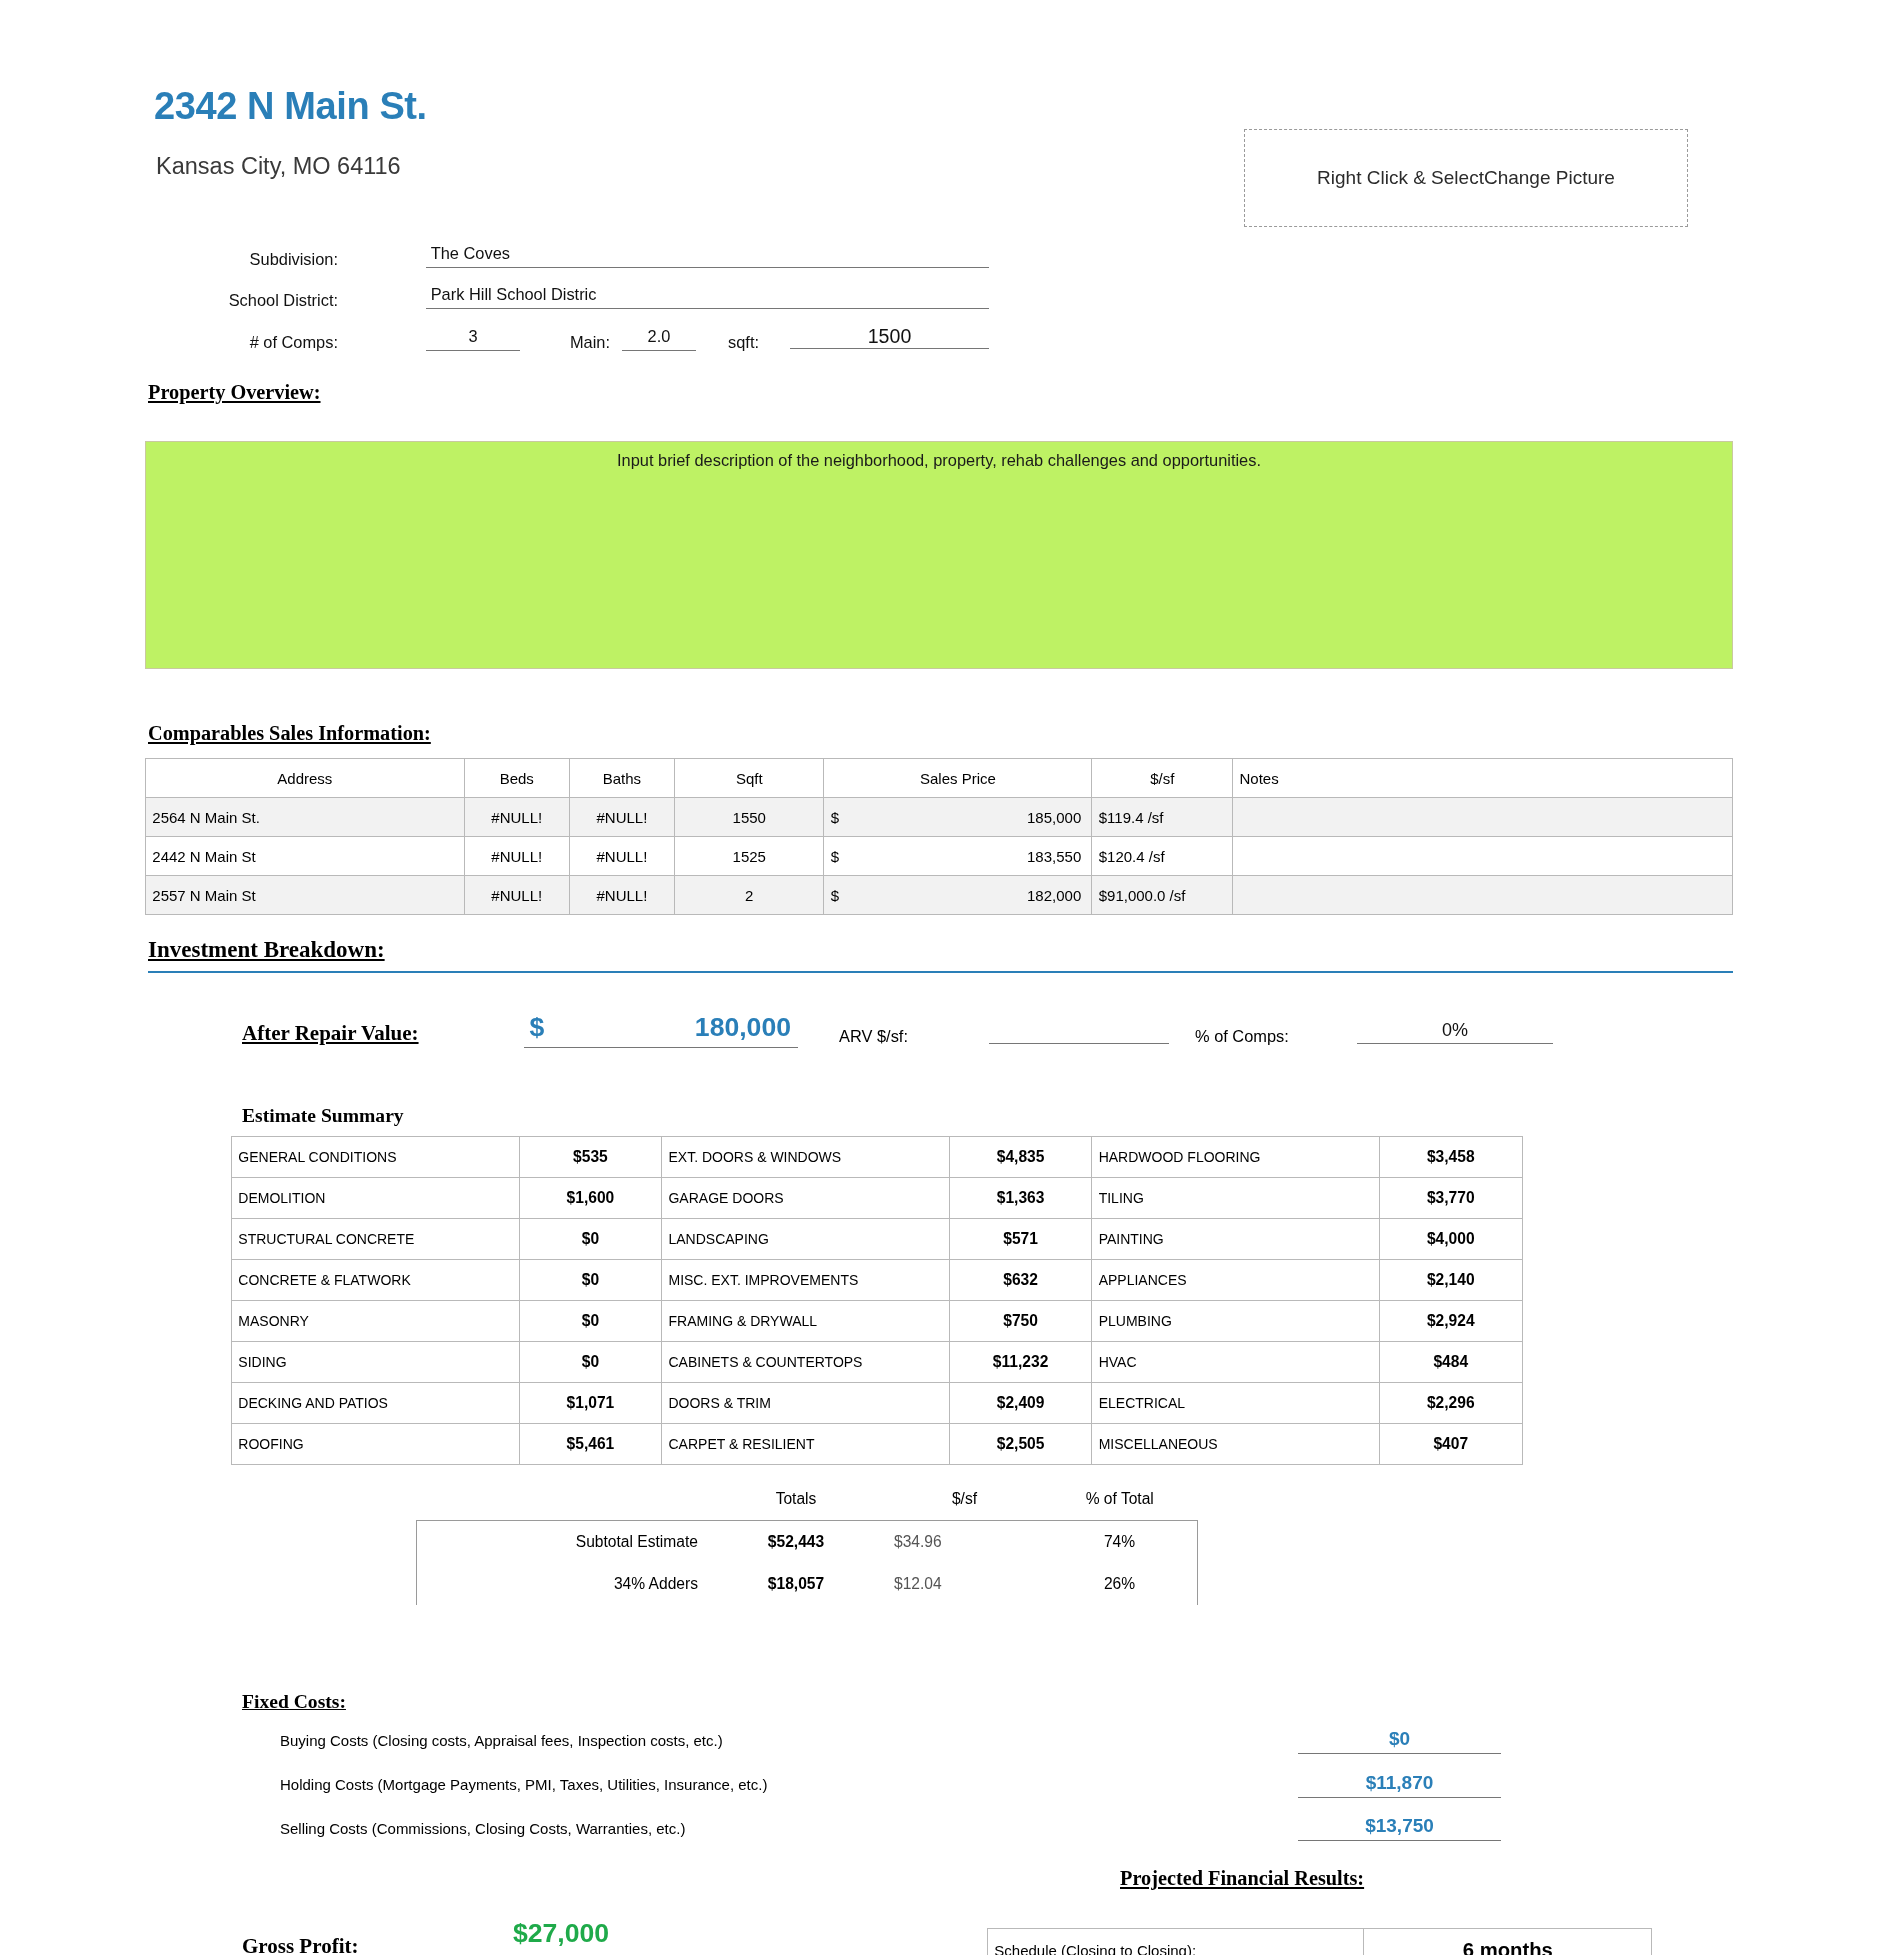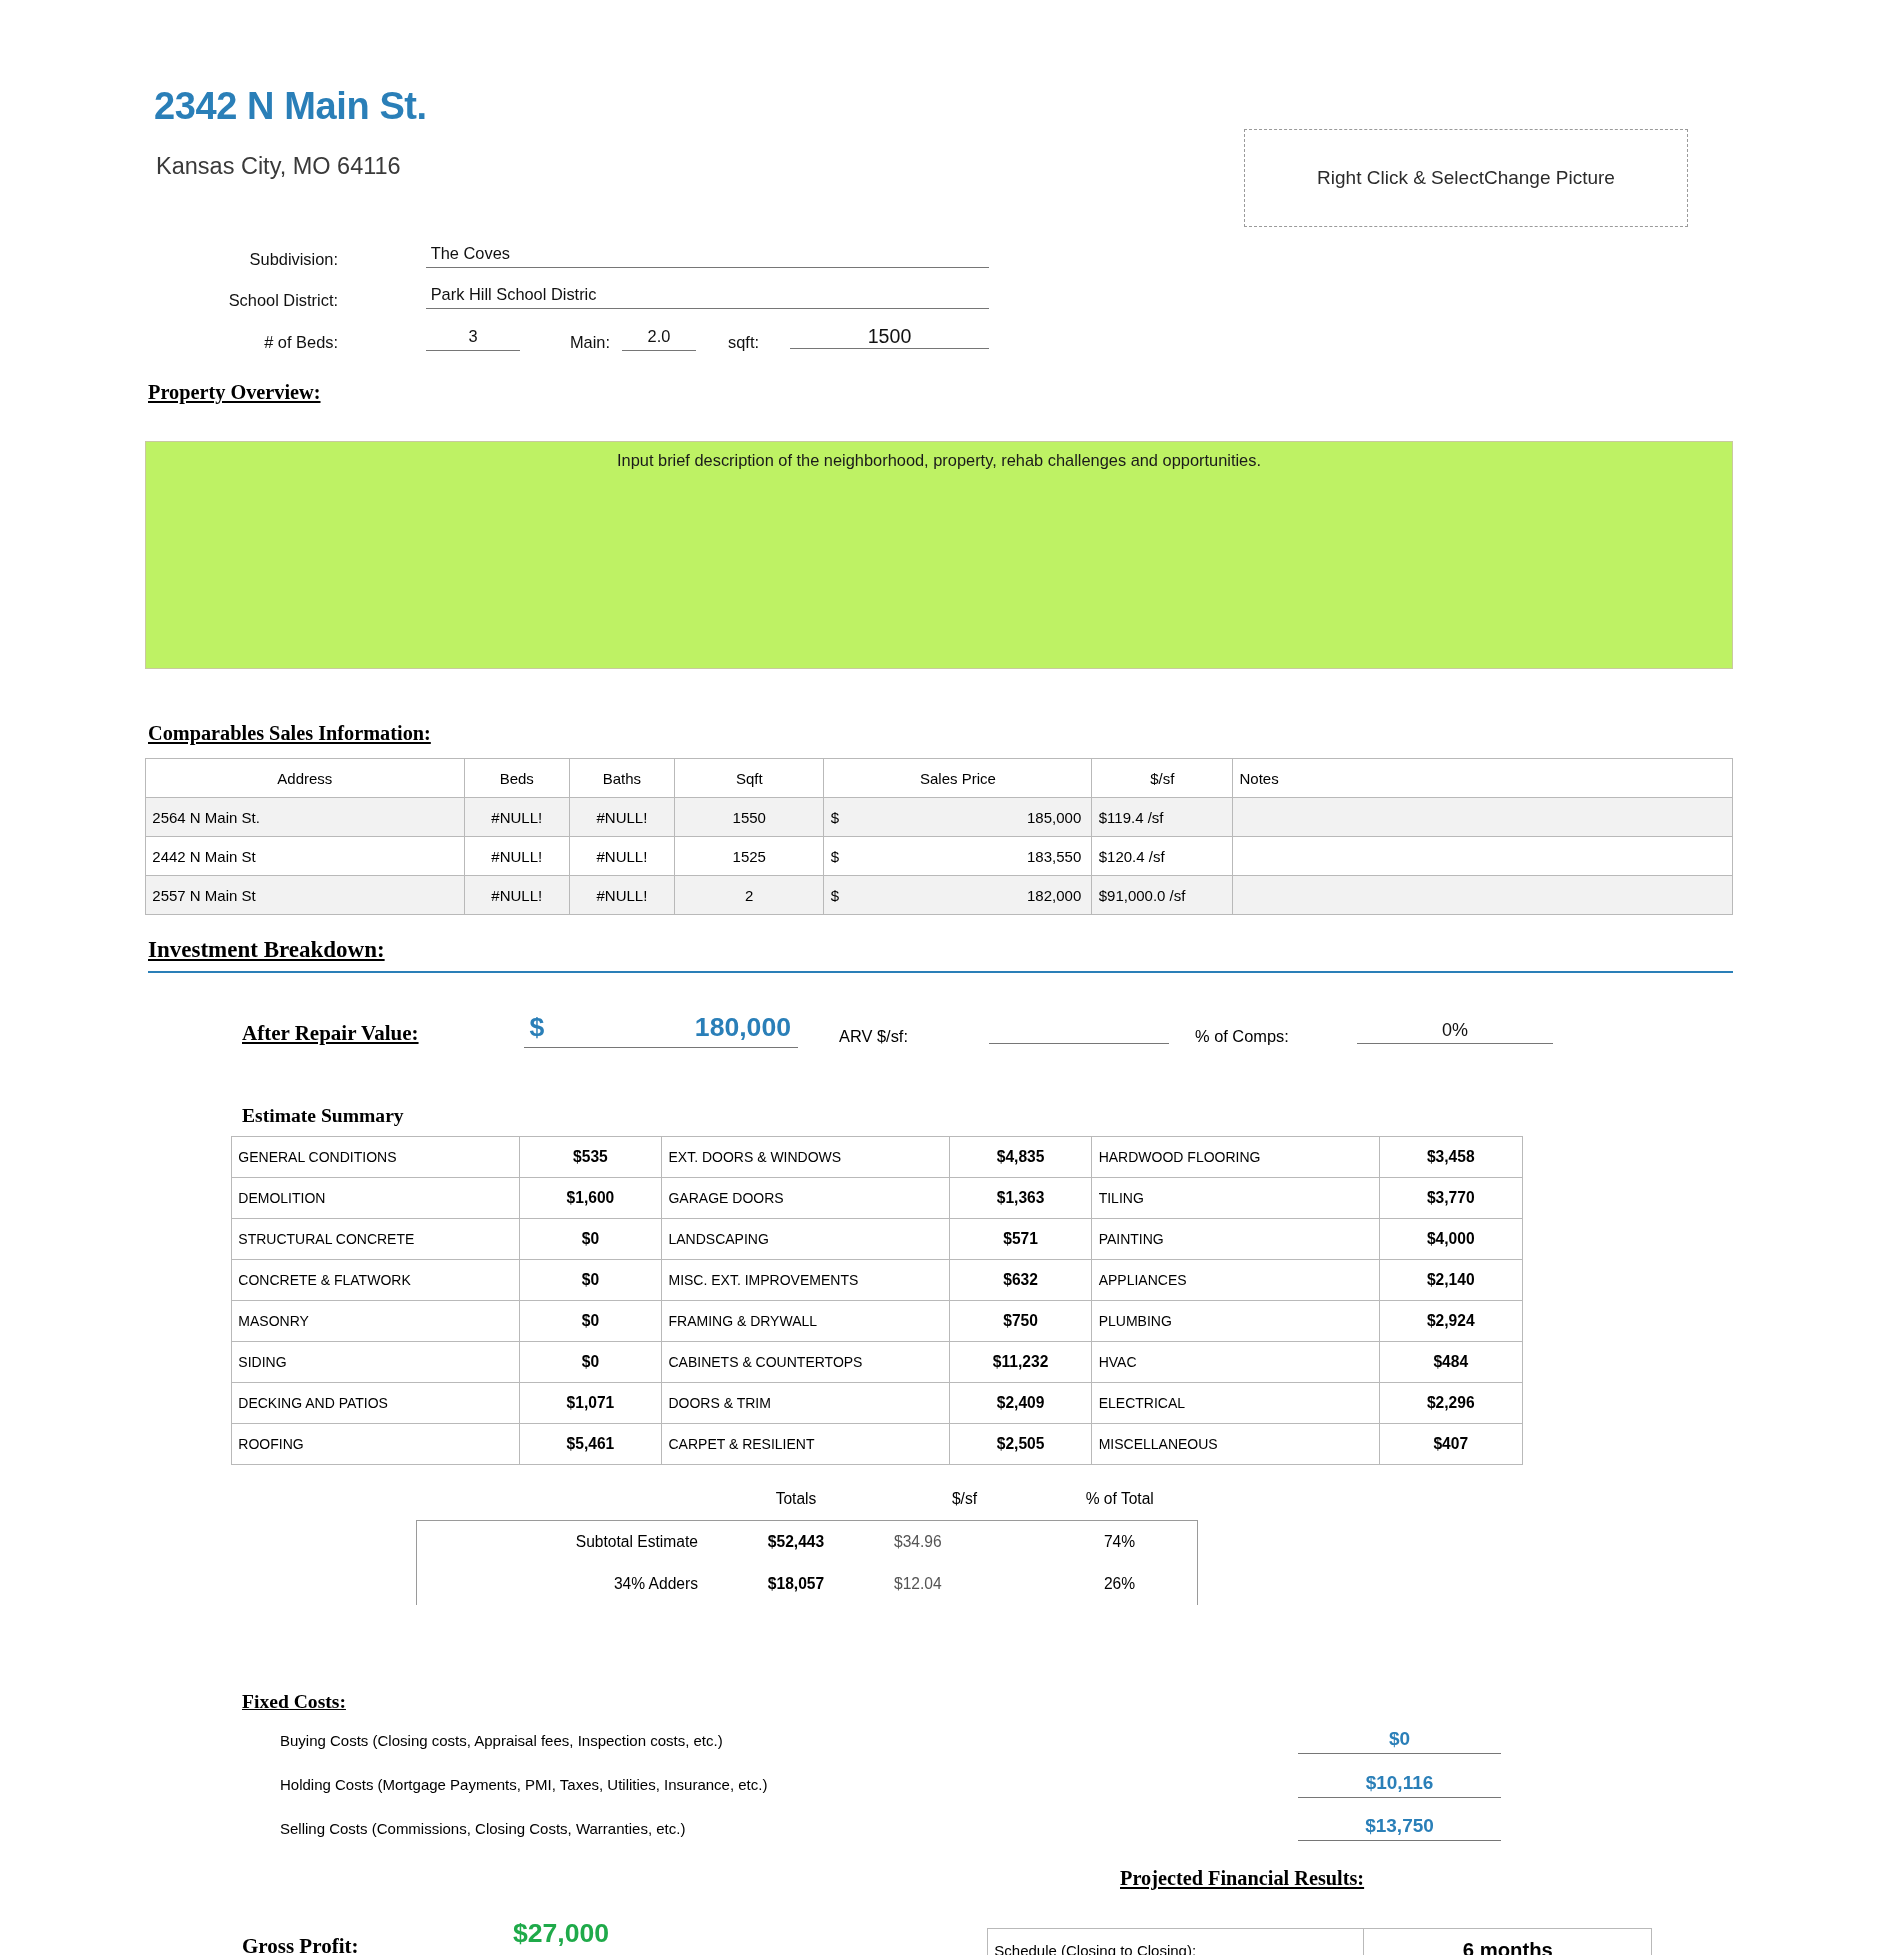--- a/index.html
+++ b/index.html
@@ -274,21 +274,21 @@
     <div>Right Click &amp; Select</div>
     <div>Change Picture</div>
   </div>
 
   <div class="flabel" style="left:219px; top:250px; width:119px;">Subdivision:</div>
   <div class="fvalue" style="left:426px; top:244px; width:563px;">The Coves</div>
 
   <div class="flabel" style="left:199px; top:291px; width:139px;">School District:</div>
   <div class="fvalue" style="left:426px; top:285px; width:563px;">Park Hill School Distric</div>
 
-  <div class="flabel" style="left:219px; top:333px; width:119px;"># of Beds:</div>
+  <div class="flabel" style="left:219px; top:333px; width:119px;"># of Comps:</div>
   <div class="fvalue center" style="left:426px; top:327px; width:94px;">3</div>
 
   <div class="flabel" style="left:536px; top:333px; width:74px;">Main:</div>
   <div class="fvalue center" style="left:622px; top:327px; width:74px;">2.0</div>
 
   <div class="flabel" style="left:704px; top:333px; width:55px;">sqft:</div>
   <div class="fvalue center" style="left:790px; top:325px; width:199px; font-size:19.6px;">1500</div>
 
   <div class="sec-head" style="left:148px; top:381px;">Property Overview:</div>
   <div class="overview-box">Input brief description of the neighborhood, property, rehab challenges and opportunities.</div>
@@ -460,21 +460,21 @@
     </tr>
   </tbody>
     </table>
 
   <div class="sec-head" style="left:242px; top:1691px; font-size:19.6px;">Fixed Costs:</div>
 
   <div class="fc-line" style="left:280px; top:1732px;">Buying Costs (Closing costs, Appraisal fees, Inspection costs, etc.)</div>
   <div class="fc-val" style="left:1298px; top:1728px;">$0</div>
 
   <div class="fc-line" style="left:280px; top:1776px;">Holding Costs (Mortgage Payments, PMI, Taxes, Utilities, Insurance, etc.)</div>
-  <div class="fc-val" style="left:1298px; top:1772px;">$10,116</div>
+  <div class="fc-val" style="left:1298px; top:1772px;">$11,870</div>
 
   <div class="fc-line" style="left:280px; top:1820px;">Selling Costs (Commissions, Closing Costs, Warranties, etc.)</div>
   <div class="fc-val" style="left:1298px; top:1815px;">$13,750</div>
 
   <div class="gp-label">Gross Profit:</div>
   <div class="gp-val">$27,000</div>
 
   <div class="pr-head">Projected Financial Results:</div>
 
   <table class="pr">

